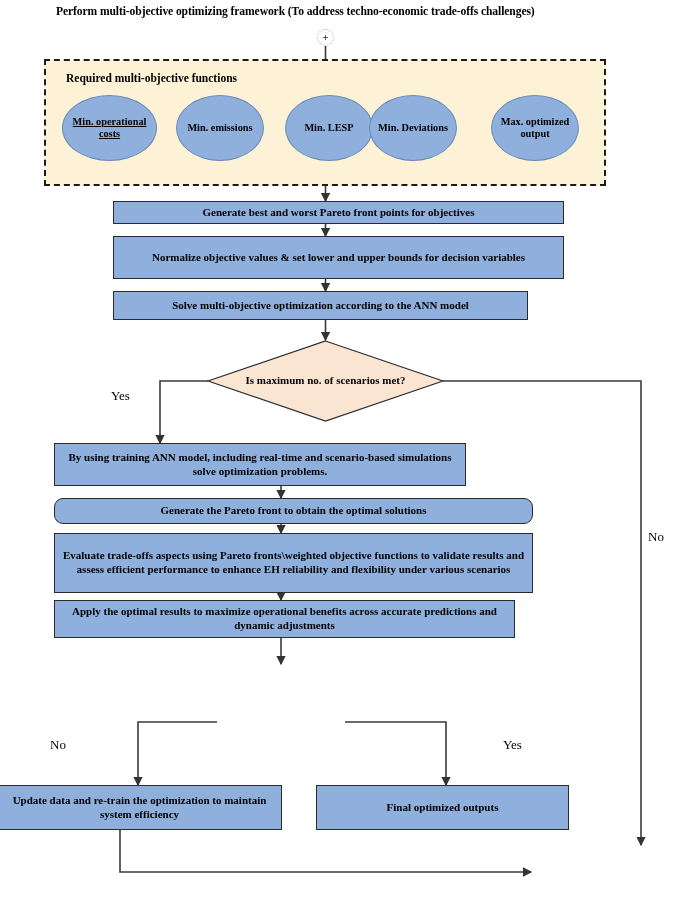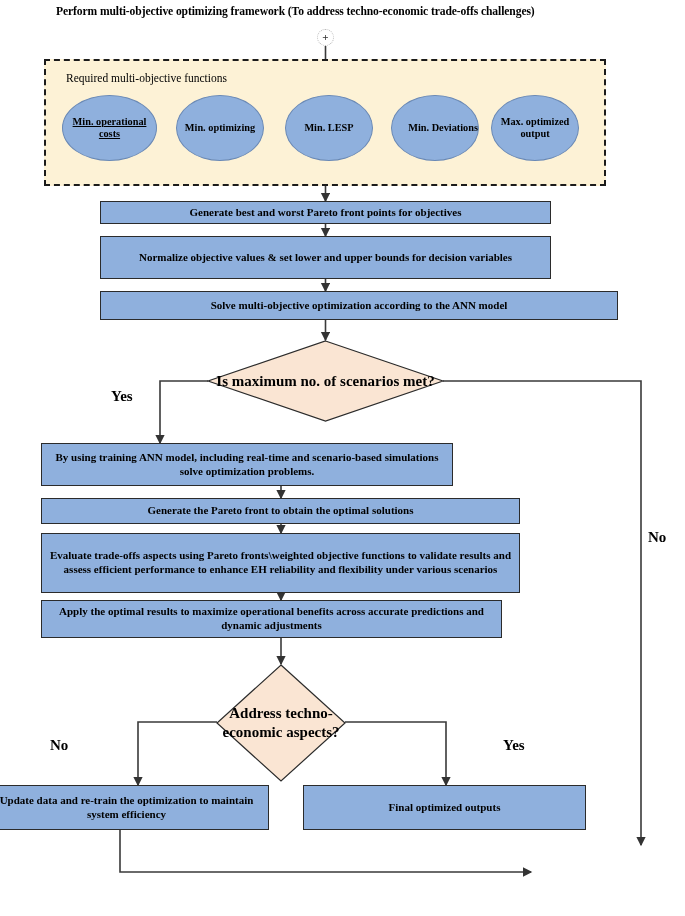--- a/index.html
+++ b/index.html
@@ -50,21 +50,21 @@
     height: 127px;
     background: #fdf2d6;
     border: 2.5px dashed #1b1b1b;
     box-sizing: border-box;
   }
   .group-label {
     position: absolute;
     left: 66px;
     top: 72px;
     font-size: 11.5px;
-    font-weight: normal;
+    font-weight: bold;
     color: #000;
   }
   
   .ellipse {
     position: absolute;
     border-radius: 50%;
     background: #8fb0dd;
     border: 1px solid #6a89b5;
     display: flex;
     align-items: center;
@@ -84,44 +84,45 @@
     display: flex;
     align-items: center;
     justify-content: center;
     text-align: center;
     font-size: 11px;
     font-weight: bold;
     color: #000;
     line-height: 1.25;
     box-sizing: border-box;
     padding: 1px 4px;
+    margin-left: 13px;
   }
   
   .diamond-wrap {
     position: absolute;
   }
   .diamond-text {
     position: absolute;
     left: 0; top: 0;
     width: 100%; height: 100%;
     display: flex;
     align-items: center;
     justify-content: center;
     text-align: center;
-    font-size: 15px;
+    font-size: 11px;
     font-weight: bold;
     color: #000;
     line-height: 1.25;
     pointer-events: none;
   }
   
   .edge-label {
     position: absolute;
-    font-size: 15px;
-    font-weight: bold;
+    font-size: 13px;
+    font-weight: normal;
     color: #000;
   }
   
   .plus-badge {
     position: absolute;
     left: 317px;
     top: 29px;
     width: 17px;
     height: 17px;
     border: 1px dotted #b9b9b9;
@@ -187,82 +188,76 @@
 
   <div class="plus-badge">+</div>
 
   <div class="dashed-group"></div>
   <div class="group-label">Required multi-objective functions</div>
 
   <div class="ellipse" style="left:62px; top:95px; width:95px; height:66px;text-decoration:underline;">
     <span>Min. operational costs</span>
   </div>
   <div class="ellipse" style="left:176px; top:95px; width:88px; height:66px;">
-    <span>Min. optimizing</span>
+    <span>Min. emissions</span>
   </div>
   <div class="ellipse" style="left:285px; top:95px; width:88px; height:66px;">
     <span>Min. LESP</span>
   </div>
-  <div class="ellipse" style="left:391px; top:95px; width:88px; height:66px;justify-content:flex-end;">
+  <div class="ellipse" style="left:369px; top:95px; width:88px; height:66px;">
     <span>Min. Deviations</span>
   </div>
   <div class="ellipse" style="left:491px; top:95px; width:88px; height:66px;">
     <span>Max. optimized output</span>
   </div>
 
   <div class="pbox" style="left:100px; top:201px; width:451px; height:23px;">
     <span>Generate best and worst Pareto front points for objectives</span>
   </div>
 
   <div class="pbox" style="left:100px; top:236px; width:451px; height:43px;">
     <span>Normalize objective values &amp; set lower and upper bounds for decision variables</span>
   </div>
 
-  <div class="pbox" style="left:100px; top:291px; width:518px; height:29px;">
+  <div class="pbox" style="left:100px; top:291px; width:415px; height:29px;">
     <span>Solve multi-objective optimization according to the ANN model</span>
   </div>
 
   <div class="diamond-wrap" style="left:207px; top:340px; width:237px; height:82px;">
     <svg width="237" height="82" viewBox="0 0 237 82" xmlns="http://www.w3.org/2000/svg">
       <polygon points="118.5,1 236,41 118.5,81 1,41" fill="#fae5d3" stroke="#2b2b2b" stroke-width="1.2"></polygon>
     </svg>
     <div class="diamond-text">Is maximum no. of scenarios met?</div>
   </div>
 
   <div class="edge-label" style="left:111px; top:388px;">Yes</div>
   <div class="edge-label" style="left:648px; top:529px;">No</div>
 
   <div class="pbox" style="left:41px; top:443px; width:412px; height:43px;">
     <span>By using training ANN model, including real-time and scenario-based simulations solve optimization problems.</span>
   </div>
 
-  <div class="pbox" style="left:41px; top:498px; width:479px; height:26px;">
+  <div class="pbox" style="left:41px; top:498px; width:479px; height:26px;border-radius:9px;">
     <span>Generate the Pareto front to obtain the optimal solutions</span>
   </div>
 
   <div class="pbox" style="left:41px; top:533px; width:479px; height:60px;">
     <span>Evaluate trade-offs aspects using Pareto fronts\weighted objective functions to validate results and assess efficient performance to enhance EH reliability and flexibility under various scenarios</span>
   </div>
 
   <div class="pbox" style="left:41px; top:600px; width:461px; height:38px;">
     <span>Apply the optimal results to maximize operational benefits across accurate predictions and dynamic  adjustments</span>
   </div>
 
-  <div class="diamond-wrap" style="left:216px; top:664px; width:130px; height:118px;">
-    <svg width="130" height="118" viewBox="0 0 130 118" xmlns="http://www.w3.org/2000/svg">
-      <polygon points="65,1 129,59 65,117 1,59" fill="#fae5d3" stroke="#2b2b2b" stroke-width="1.2"></polygon>
-    </svg>
-    <div class="diamond-text">Address techno-economic aspects?</div>
-  </div>
 
   <div class="edge-label" style="left:50px; top:737px;">No</div>
   <div class="edge-label" style="left:503px; top:737px;">Yes</div>
 
   <div class="pbox" style="left:-16px; top:785px; width:285px; height:45px;">
     <span>Update data and re-train the optimization to maintain system efficiency</span>
   </div>
 
-  <div class="pbox" style="left:303px; top:785px; width:283px; height:45px;">
+  <div class="pbox" style="left:303px; top:785px; width:253px; height:45px;">
     <span>Final optimized outputs</span>
   </div>
 
 
 </div>
 
 </body></html>

